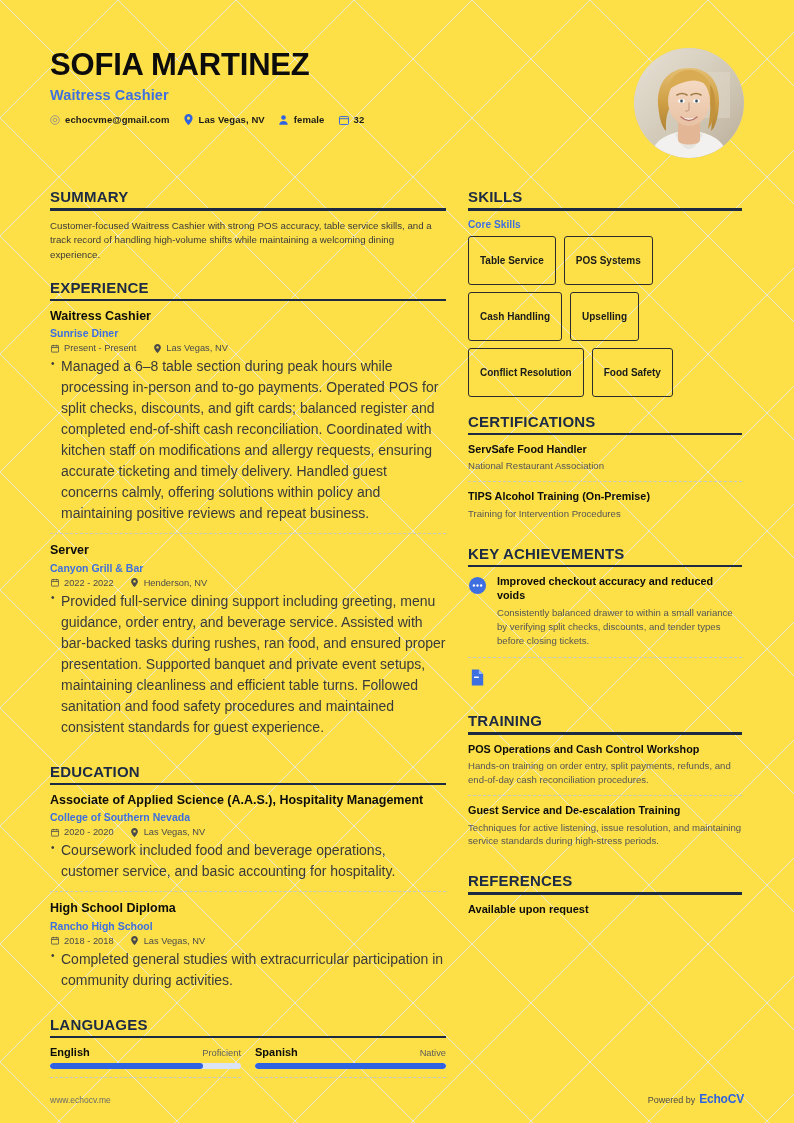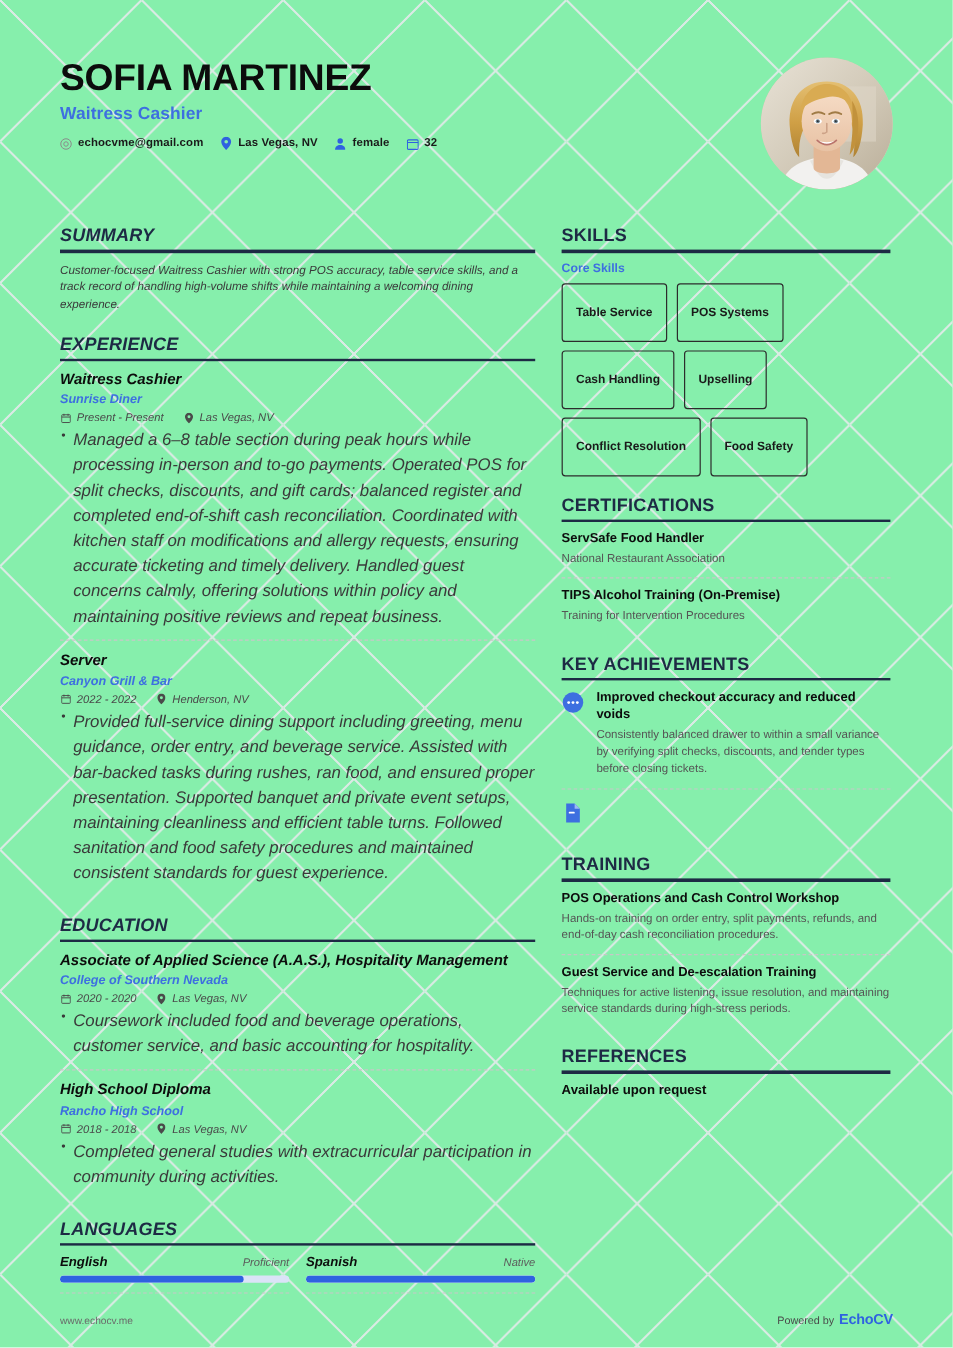--- a/index.html
+++ b/index.html
@@ -7,21 +7,21 @@
     width: 794px; height: 1123px;
     background: #ffffff;
     font-family: "Liberation Sans", sans-serif;
     color: #1a1a1a;
     -webkit-font-smoothing: antialiased;
   }
   .page {
     position: relative;
     width: 794px; height: 1123px;
     overflow: hidden;
-    background-color: #86efac;
+    background-color: #fde047;
   }
   
   .watermark {
     position: absolute; inset: 0;
     pointer-events: none;
     background-image:
       linear-gradient(45deg, transparent 49.6%, #e9eaee 49.6%, #e9eaee 50.4%, transparent 50.4%),
       linear-gradient(-45deg, transparent 49.6%, #e9eaee 49.6%, #e9eaee 50.4%, transparent 50.4%);
     background-size: 118px 118px, 118px 118px;
     background-position: 0 0, 0 0;
@@ -52,21 +52,21 @@
   .ic svg { display: block; }
   .photo {
     width: 110px; height: 110px; border-radius: 50%;
     overflow: hidden; flex: 0 0 auto; margin-top: 2px;
     position: relative; background: #d9cbb6;
   }
   .photo svg { display: block; width: 110px; height: 110px; }
 
   
   .columns { display: flex; gap: 22px; margin-top: 30px; align-items: flex-start; }
-  .col-left { width: 396px; flex: 0 0 396px; font-style: italic; }
+  .col-left { width: 396px; flex: 0 0 396px; }
   .col-right { width: 274px; flex: 0 0 274px; }
 
   .section { margin-bottom: 16px; }
   .section-title {
     font-size: 15px; font-weight: 700; text-transform: uppercase;
     color: #1d2a44; letter-spacing: .2px; padding-bottom: 3px;
   }
   .section-rule { height: 2.5px; background: #1d2a44; margin-bottom: 8px; }
 
   .summary-text { font-size: 9.7px; line-height: 1.52; color: #3a3a3a; }

